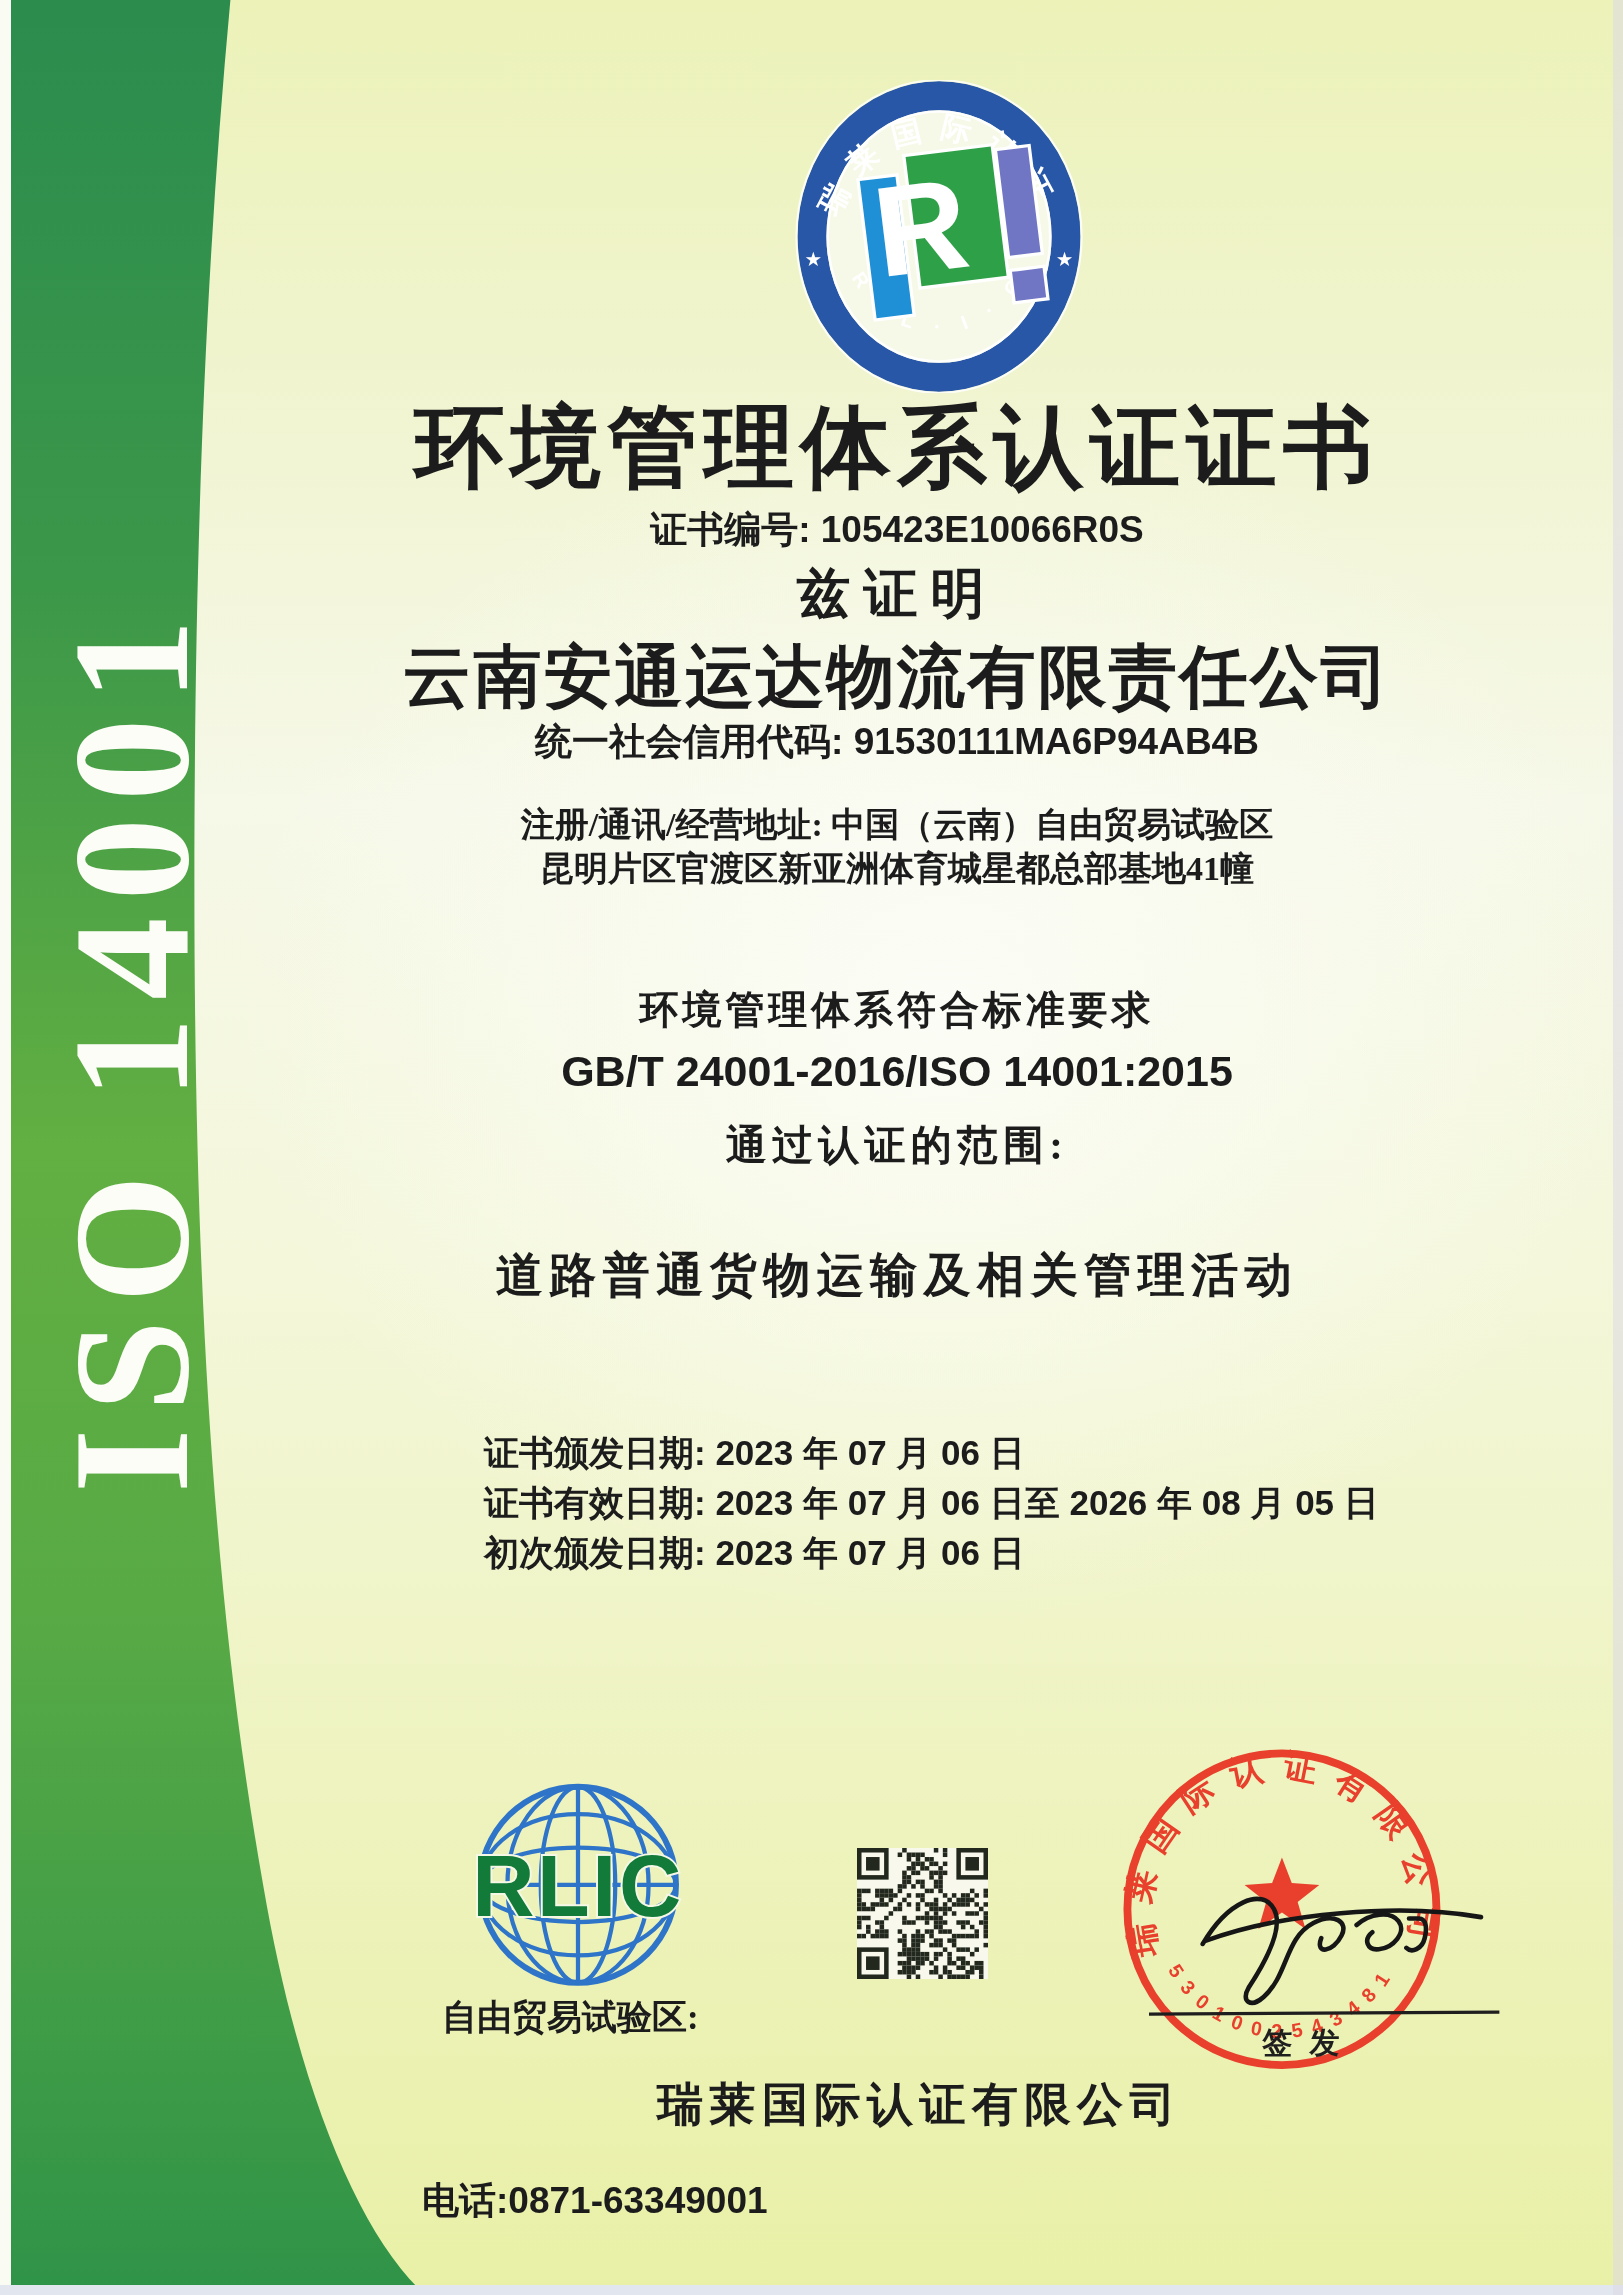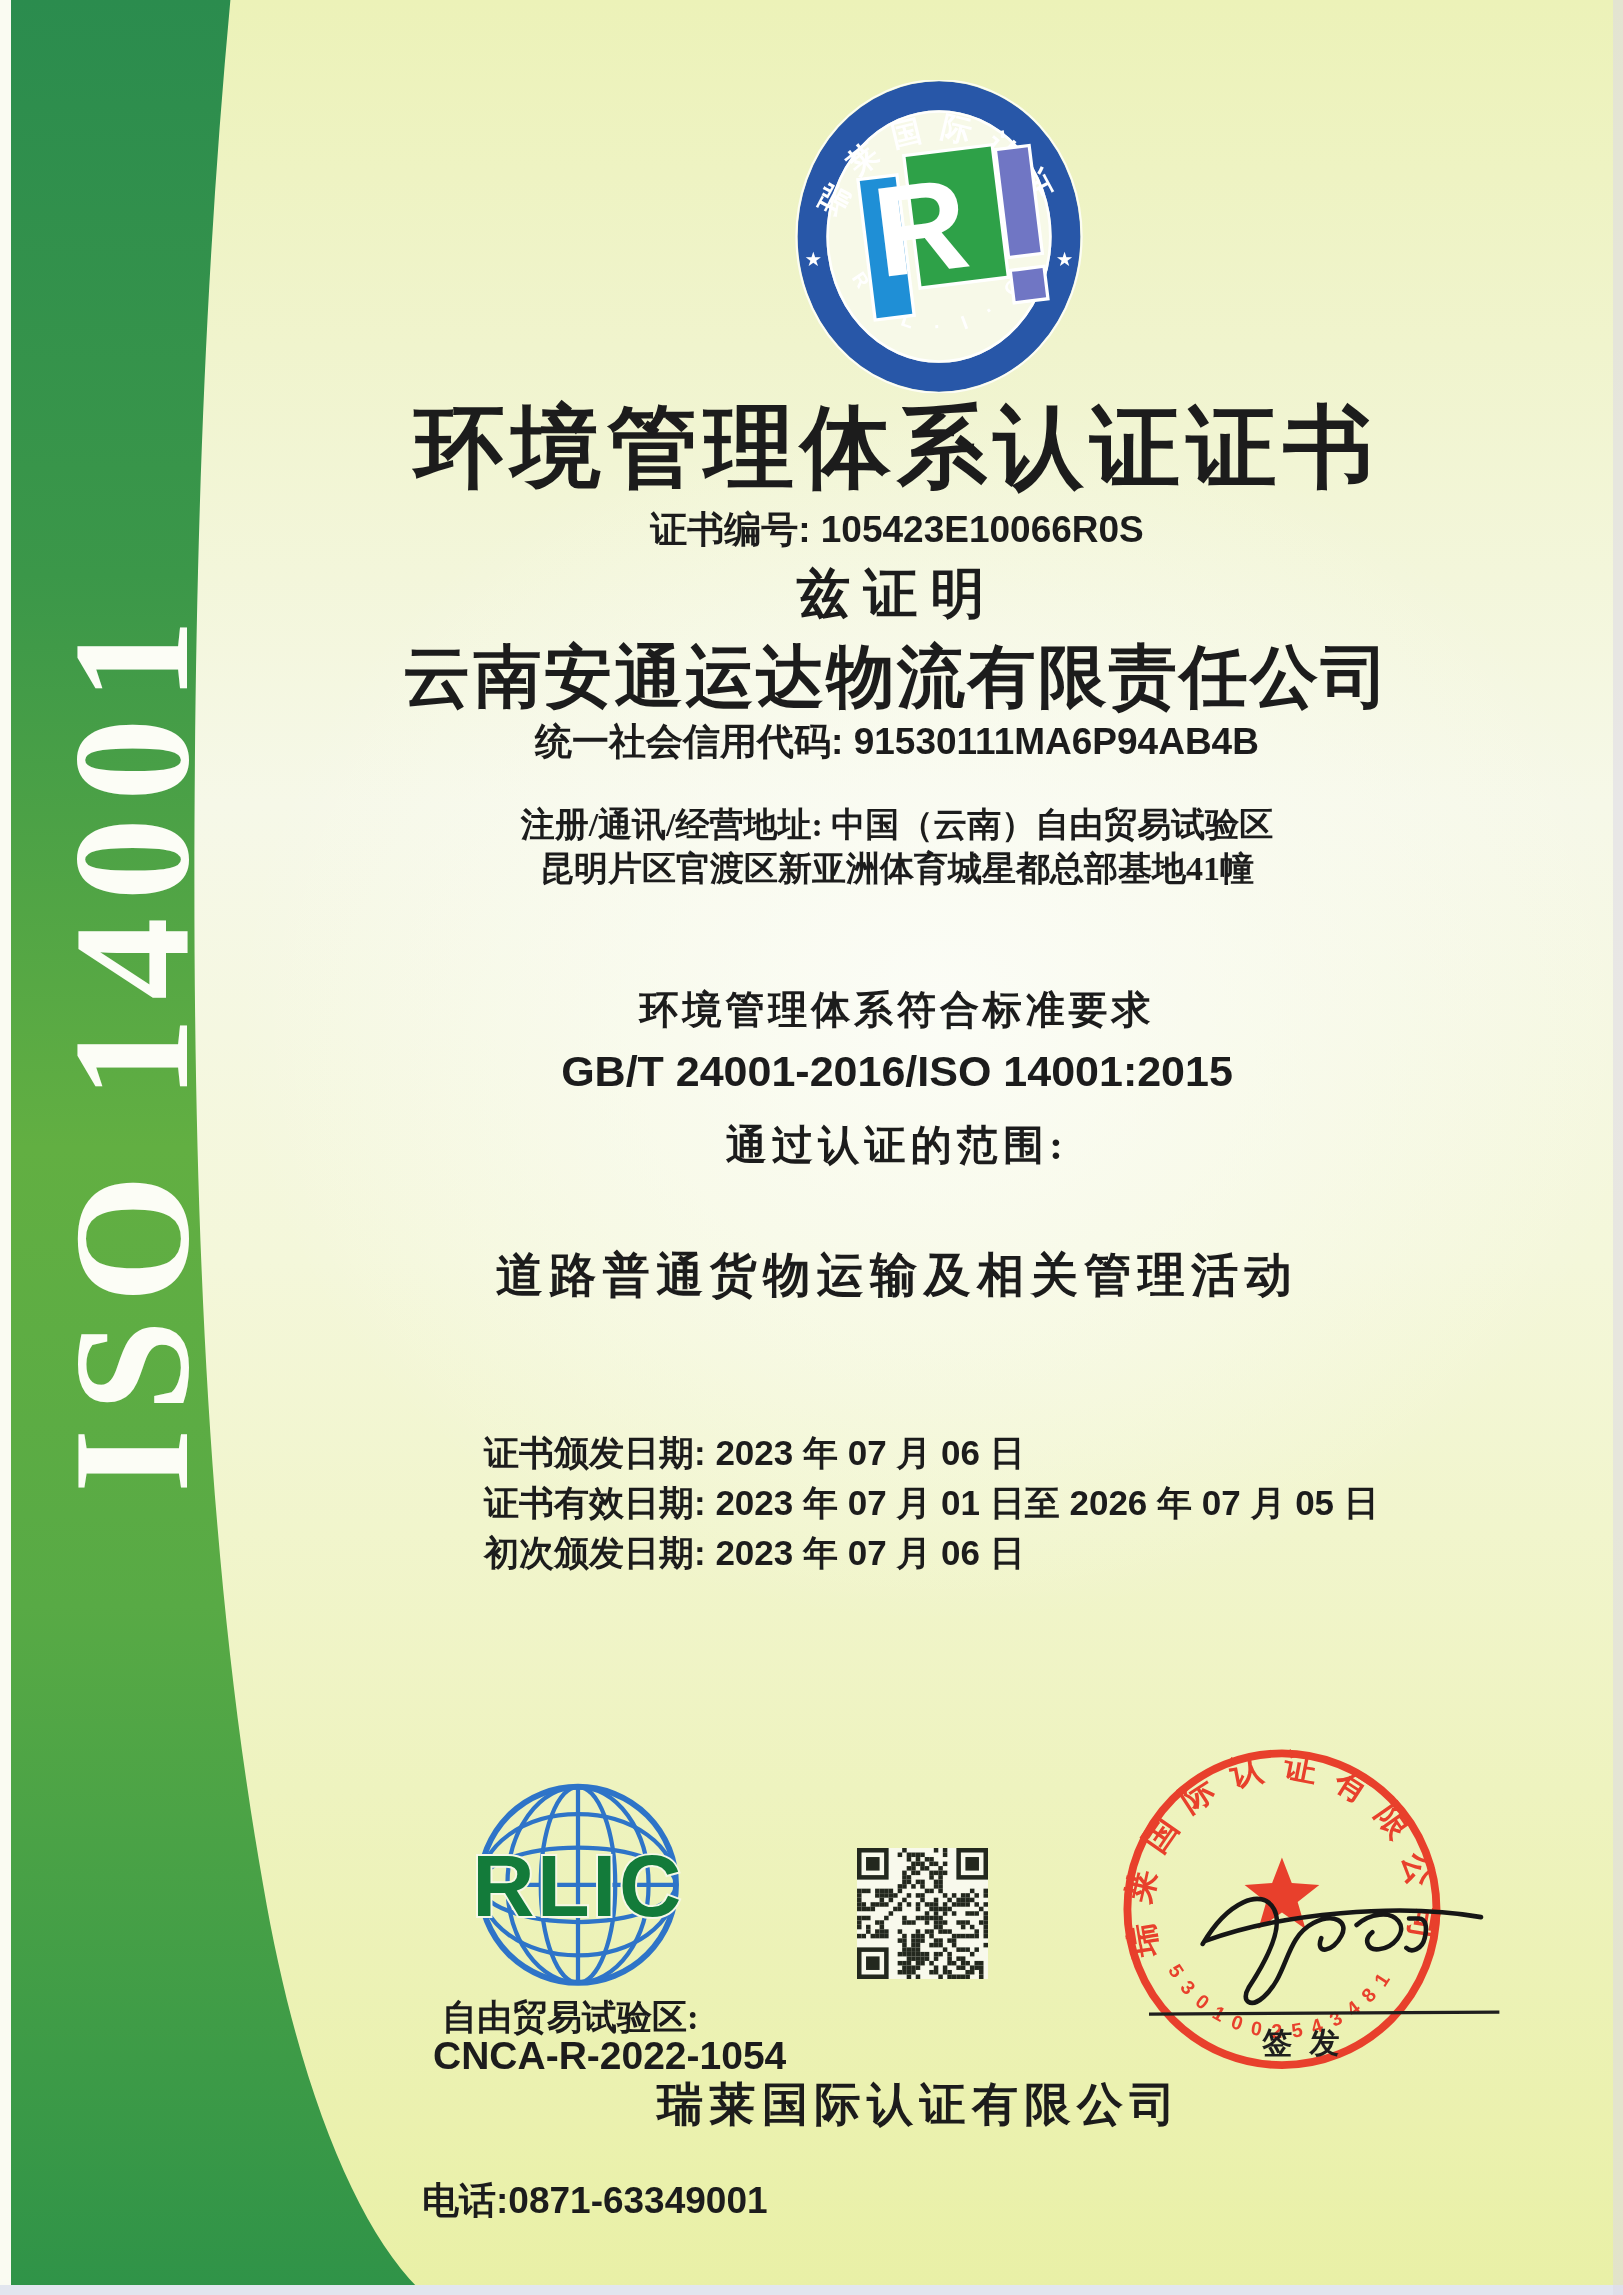--- a/index.html
+++ b/index.html
@@ -109,21 +109,21 @@
   <div class="abs col credit">统一社会信用代码: 91530111MA6P94AB4B</div>
   <div class="abs col addr1">注册/通讯/经营地址: 中国（云南）自由贸易试验区</div>
   <div class="abs col addr2">昆明片区官渡区新亚洲体育城星都总部基地41幢</div>
   <div class="abs col std">环境管理体系符合标准要求</div>
   <div class="abs col gbt">GB/T 24001-2016/ISO 14001:2015</div>
   <div class="abs col scopelabel">通过认证的范围:</div>
   <div class="abs col scope">道路普通货物运输及相关管理活动</div>
 
   <div class="abs dates">
     <div>证书颁发日期: 2023 年 07 月 06 日</div>
-    <div>证书有效日期: 2023 年 07 月 01 日至 2026 年 07 月 05 日</div>
+    <div>证书有效日期: 2023 年 07 月 06 日至 2026 年 08 月 05 日</div>
     <div>初次颁发日期: 2023 年 07 月 06 日</div>
   </div>
 
 
   <svg class="abs globe" viewBox="0 0 364 352">
     <g stroke="#2e74c8" stroke-width="6.5" fill="none">
       <circle cx="182" cy="168" r="150" stroke-width="9"></circle>
       <ellipse cx="182" cy="168" rx="57" ry="150"></ellipse>
       <ellipse cx="182" cy="168" rx="108" ry="150"></ellipse>
       <ellipse cx="182" cy="168" rx="150" ry="57"></ellipse>
@@ -424,21 +424,20 @@
         <rect x="132" y="0" width="42" height="42" fill="#23281e"></rect>
         <rect x="138" y="6" width="30" height="30" fill="#f8f9ec"></rect>
         <rect x="144" y="12" width="18" height="18" fill="#23281e"></rect>
         <rect x="0" y="132" width="42" height="42" fill="#23281e"></rect>
         <rect x="6" y="138" width="30" height="30" fill="#f8f9ec"></rect>
         <rect x="12" y="144" width="18" height="18" fill="#23281e"></rect>
       </svg>
   </div>
 
   <div class="abs approval-label">自由贸易试验区:</div>
-  <div class="abs approval-number">CNCA-R-2022-1054</div>
 
   <svg class="abs stamp" viewBox="0 0 620 560">
     <defs>
       <path id="stampTop" d="M 85,372 A 200,200 0 1 1 431,372"></path>
       <path id="stampBottom" d="M 72,338 A 198,198 0 0 0 444,338"></path>
     </defs>
     <ellipse cx="258" cy="272" rx="236" ry="238" fill="none" stroke="#e8402c" stroke-width="12"></ellipse>
     <text font-size="51" font-weight="700" fill="#e8402c" letter-spacing="26" font-family="'Liberation Serif',serif">
       <textPath href="#stampTop" startOffset="50%" text-anchor="middle">瑞莱国际认证有限公司</textPath>
     </text>

